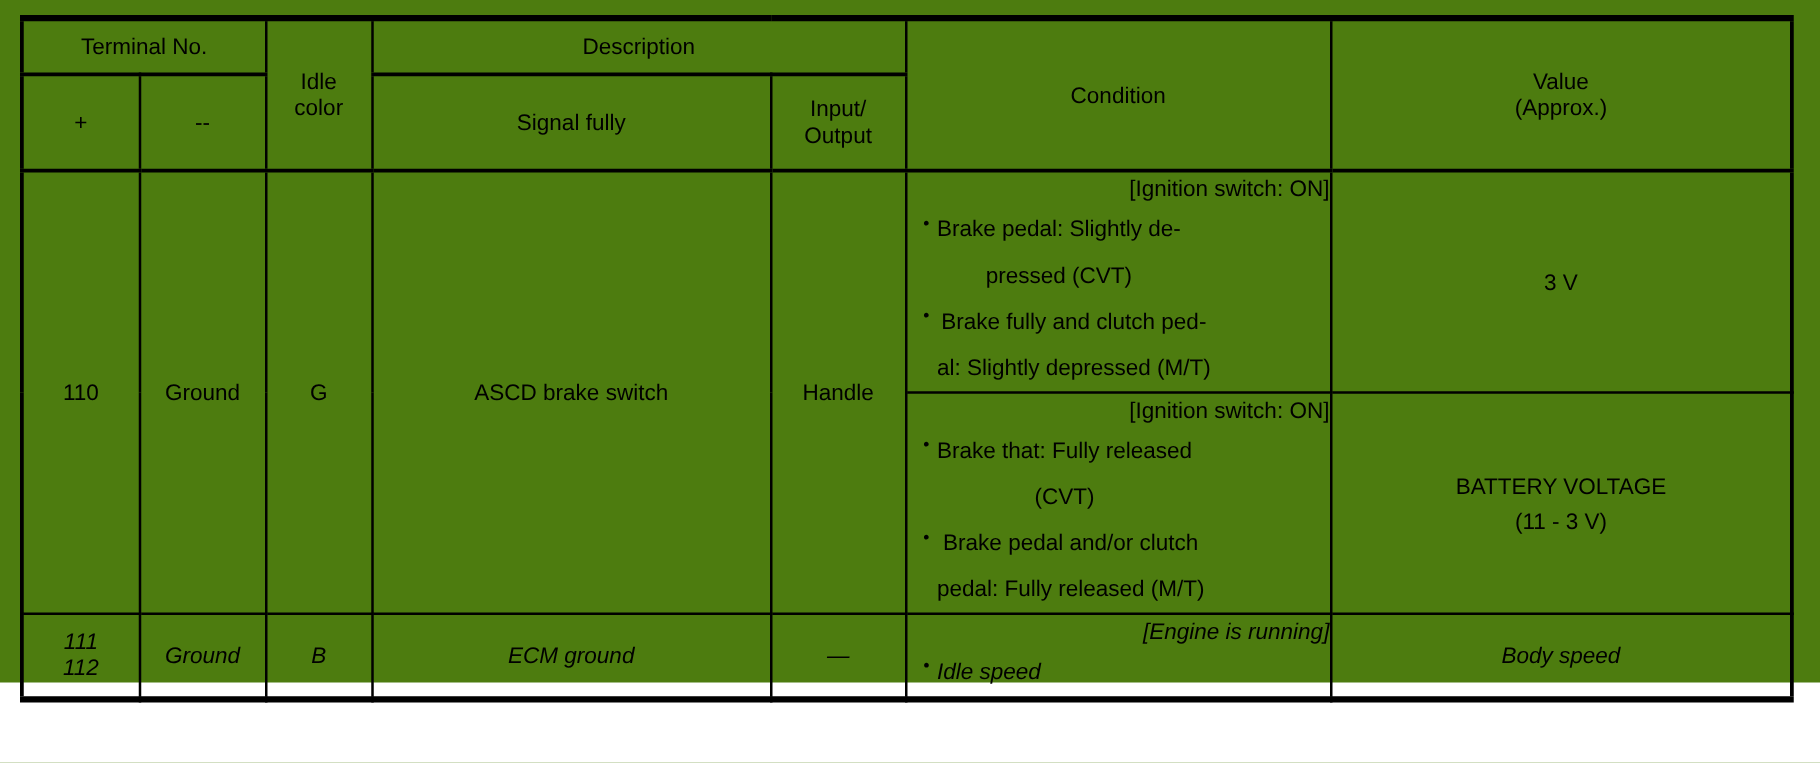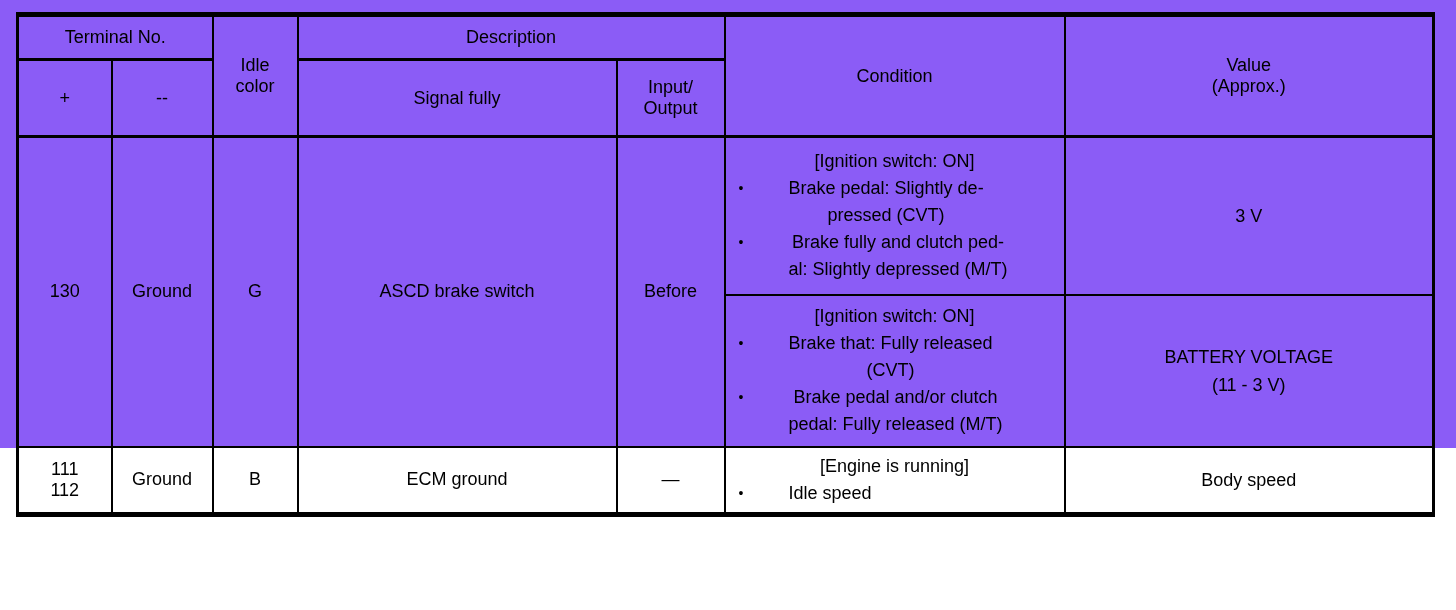--- a/index.html
+++ b/index.html
@@ -8,22 +8,22 @@
     background: #ffffff;
     width: 1456px;
     height: 610px;
     overflow: hidden;
     font-family: "Liberation Sans", sans-serif;
     color: #000000;
   }
   .page {
     position: relative;
     width: 1456px;
-    height: 448px;
-    background: #8b5cf6;
+    height: 546px;
+    background: #4d7c0f;
   }
   table.term-table {
     position: absolute;
     left: 16px;
     top: 12px;
     border-collapse: collapse;
     table-layout: fixed;
     width: 1418px;
     font-size: 18px;
     color: #000;
@@ -40,51 +40,51 @@
   table.term-table {
     border: 3px solid #000;
     border-top-width: 5px;
     border-bottom-width: 5px;
   }
   .b3 { border-bottom-width: 3px !important; }
   tr.hr1 > th { height: 41px; }
   tr.hr2 > th { height: 74px; }
   tr.rA1 { height: 158px; }
   tr.rA2 { height: 152px; }
-  tr.rB  { height: 68px; }
+  tr.rB  { height: 68px; font-style: italic; }
   .pre { white-space: pre-line; }
   td.signal {
     text-align: left;
     padding-left: 17px;
     margin-left: 48px;
   }
   td.cond {
     text-align: left;
     vertical-align: middle;
     padding: 6px 6px 6px 13px;
   }
   .cond-head {
     line-height: 27px;
+    text-align: right;
   }
   .bullet-row {
     display: flex;
     align-items: flex-start;
   }
   .bullet-glyph {
     flex: 0 0 24px;
     width: 24px;
     padding-left: 7px;
     box-sizing: border-box;
     font-size: 14px;
     line-height: 27px;
   }
   .bullet-text {
     white-space: pre-line;
-    line-height: 27px;
-    margin-left: 39px;
+    line-height: 37px;
   }
   td.val {
     line-height: 28px;
   }
   .footnotes {
     position: absolute;
     left: 15px;
     top: 528px;
     width: 1430px;
     font-size: 19px;
@@ -136,25 +136,25 @@
       <tr class="hr2">
         <th class="b3">+</th>
         <th class="b3">--</th>
         <th class="b3">Signal fully</th>
         <th class="b3 pre">Input/
 Output</th>
       </tr>
     </thead>
     <tbody>
       <tr class="rA1">
-        <td rowspan="2">130</td>
+        <td rowspan="2">110</td>
         <td rowspan="2">Ground</td>
         <td rowspan="2">G</td>
         <td rowspan="2" class="signal">ASCD brake switch</td>
-        <td rowspan="2">Before</td>
+        <td rowspan="2">Handle</td>
         <td class="cond">
           <div class="cond-head">[Ignition switch: ON]</div>
           <div class="bullet-row">
             <span class="bullet-glyph">•</span>
             <span class="bullet-text">Brake pedal: Slightly de-
 pressed (CVT)</span>
           </div>
           <div class="bullet-row">
             <span class="bullet-glyph">•</span>
             <span class="bullet-text">Brake fully and clutch ped-

